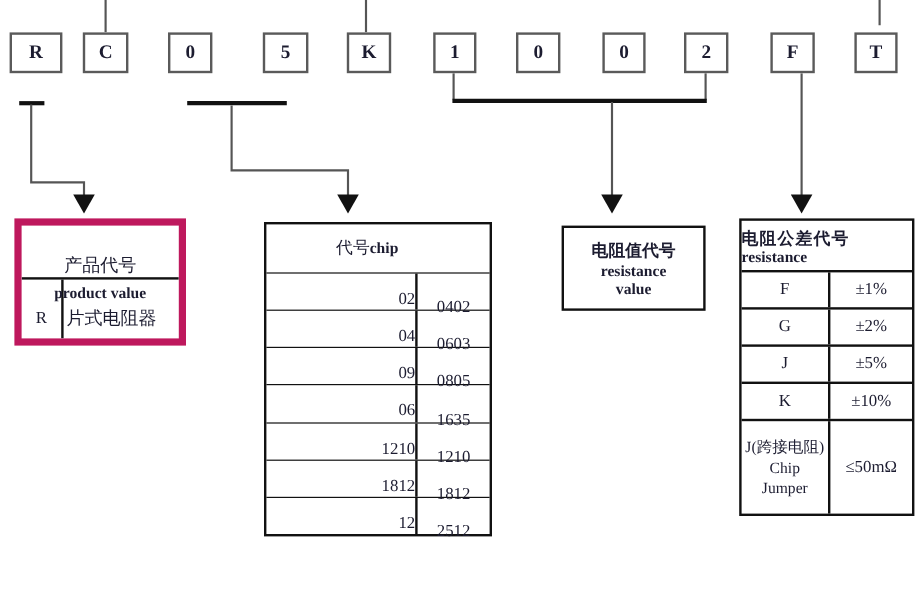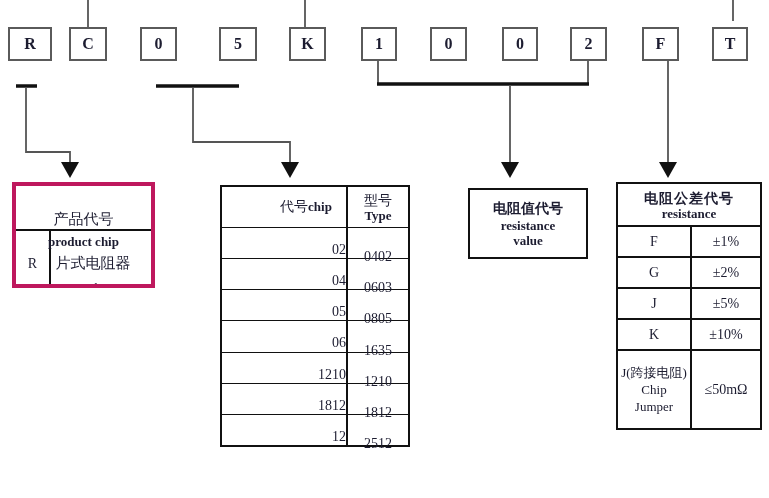--- a/index.html
+++ b/index.html
@@ -6,21 +6,21 @@
   #page{position:relative;width:769px;height:498px;background:#ffffff;overflow:hidden;
         font-family:"Liberation Serif","DejaVu Serif",serif;color:#1c1c30;}
   
   .pnbox{position:absolute;top:27px;height:34px;border:2px solid #5a5a5a;background:#fff;
          display:flex;align-items:center;justify-content:center;
          font-size:16px;font-weight:bold;color:#1c1c30;box-sizing:border-box;}
   
   #wires{position:absolute;left:0;top:0;width:769px;height:498px;pointer-events:none;}
   
   #product-table{position:absolute;left:12px;top:182px;width:143px;height:106px;
-                 border:4px solid #be185d;box-sizing:border-box;overflow:hidden;background:#fff;}
+                 border:6px solid #be185d;box-sizing:border-box;overflow:hidden;background:#fff;}
   #product-table .hdiv{position:absolute;left:0;right:0;top:43px;border-top:2px solid #111;}
   #product-table .vdiv{position:absolute;left:33px;top:45px;bottom:0;border-left:2px solid #111;}
   .pt-title-cn{position:absolute;left:0;right:0;top:24px;text-align:center;font-size:15px;}
   .pt-title-en{position:absolute;left:0;right:0;top:48px;text-align:center;font-size:13px;font-weight:bold;}
   .pt-code{position:absolute;left:0;width:33px;top:70px;text-align:center;font-size:14px;}
   .pt-desc-cn{position:absolute;left:33px;right:14px;top:68px;text-align:center;font-size:15px;}
   .pt-desc-en{position:absolute;left:33px;right:0;top:94px;text-align:center;font-size:13px;}
   
   #size-table{position:absolute;left:220px;top:185px;width:190px;height:262px;
               border:2px solid #111;box-sizing:border-box;background:#fff;
@@ -39,21 +39,21 @@
   #resistance-box{position:absolute;left:468px;top:188px;width:120px;height:71px;
                   border:2px solid #111;box-sizing:border-box;background:#fff;
                   display:flex;flex-direction:column;align-items:center;justify-content:center;}
   #resistance-box .rcn{font-size:14px;font-weight:bold;}
   #resistance-box .ren{font-size:13px;font-weight:bold;line-height:15px;}
   
   #tolerance-table{position:absolute;left:616px;top:182px;width:146px;height:248px;
                    border:2px solid #111;box-sizing:border-box;background:#fff;
                    display:flex;flex-direction:column;}
   #tolerance-table .thead{height:41px;flex:none;display:flex;flex-direction:column;
-                          align-items:center;justify-content:center;}
+                          align-items:flex-start;justify-content:center;}
   #tolerance-table .thead .cnl{font-size:14px;font-weight:bold;letter-spacing:1px;}
   #tolerance-table .thead .enl{font-size:13px;font-weight:bold;line-height:12px;}
   #tolerance-table .trow{display:flex;border-top:2px solid #111;align-items:stretch;}
   #tolerance-table .r30{height:29px;flex:none;}
   #tolerance-table .rjump{flex:1;}
   #tolerance-table .c1{width:72px;box-sizing:border-box;display:flex;flex-direction:column;
                        align-items:center;justify-content:center;font-size:14px;}
   #tolerance-table .c2{flex:1;border-left:2px solid #111;box-sizing:border-box;display:flex;
                        align-items:center;justify-content:center;font-size:14px;}
   #tolerance-table .rjump .c1{font-size:13px;line-height:17px;text-align:center;padding:2px 1px;}
@@ -96,56 +96,52 @@
   <div class="pnbox" style="left:430px;width:37px">0</div>
   <div class="pnbox" style="left:502px;width:36px">0</div>
   <div class="pnbox" style="left:570px;width:37px">2</div>
   <div class="pnbox" style="left:642px;width:37px">F</div>
   <div class="pnbox" style="left:712px;width:36px">T</div>
 
   <div id="product-table">
     <div class="hdiv"></div>
     <div class="vdiv"></div>
     <div class="pt-title-cn">产品代号</div>
-    <div class="pt-title-en">product chip</div>
+    <div class="pt-title-en">product value</div>
     <div class="pt-code">R</div>
     <div class="pt-desc-cn">片式电阻器</div>
     <div class="pt-desc-en">chip</div>
   </div>
 
   <div id="size-table">
     <div class="thead">
       <div class="c1">
         <span class="cnl">代号</span>
         <span class="enl">chip</span>
       </div>
-      <div class="c2">
-        <span class="cnl">型号</span>
-        <span class="enl">Type</span>
-      </div>
     </div>
     <div class="trow">
       <div class="c1">
           <span class="cell-txt">02</span>
         </div>
       <div class="c2">
           <span class="cell-txt">0402</span>
         </div>
     </div>
     <div class="trow">
       <div class="c1">
           <span class="cell-txt">04</span>
         </div>
       <div class="c2">
           <span class="cell-txt">0603</span>
         </div>
     </div>
     <div class="trow">
       <div class="c1">
-          <span class="cell-txt">05</span>
+          <span class="cell-txt">09</span>
         </div>
       <div class="c2">
           <span class="cell-txt">0805</span>
         </div>
     </div>
     <div class="trow">
       <div class="c1">
           <span class="cell-txt">06</span>
         </div>
       <div class="c2">

